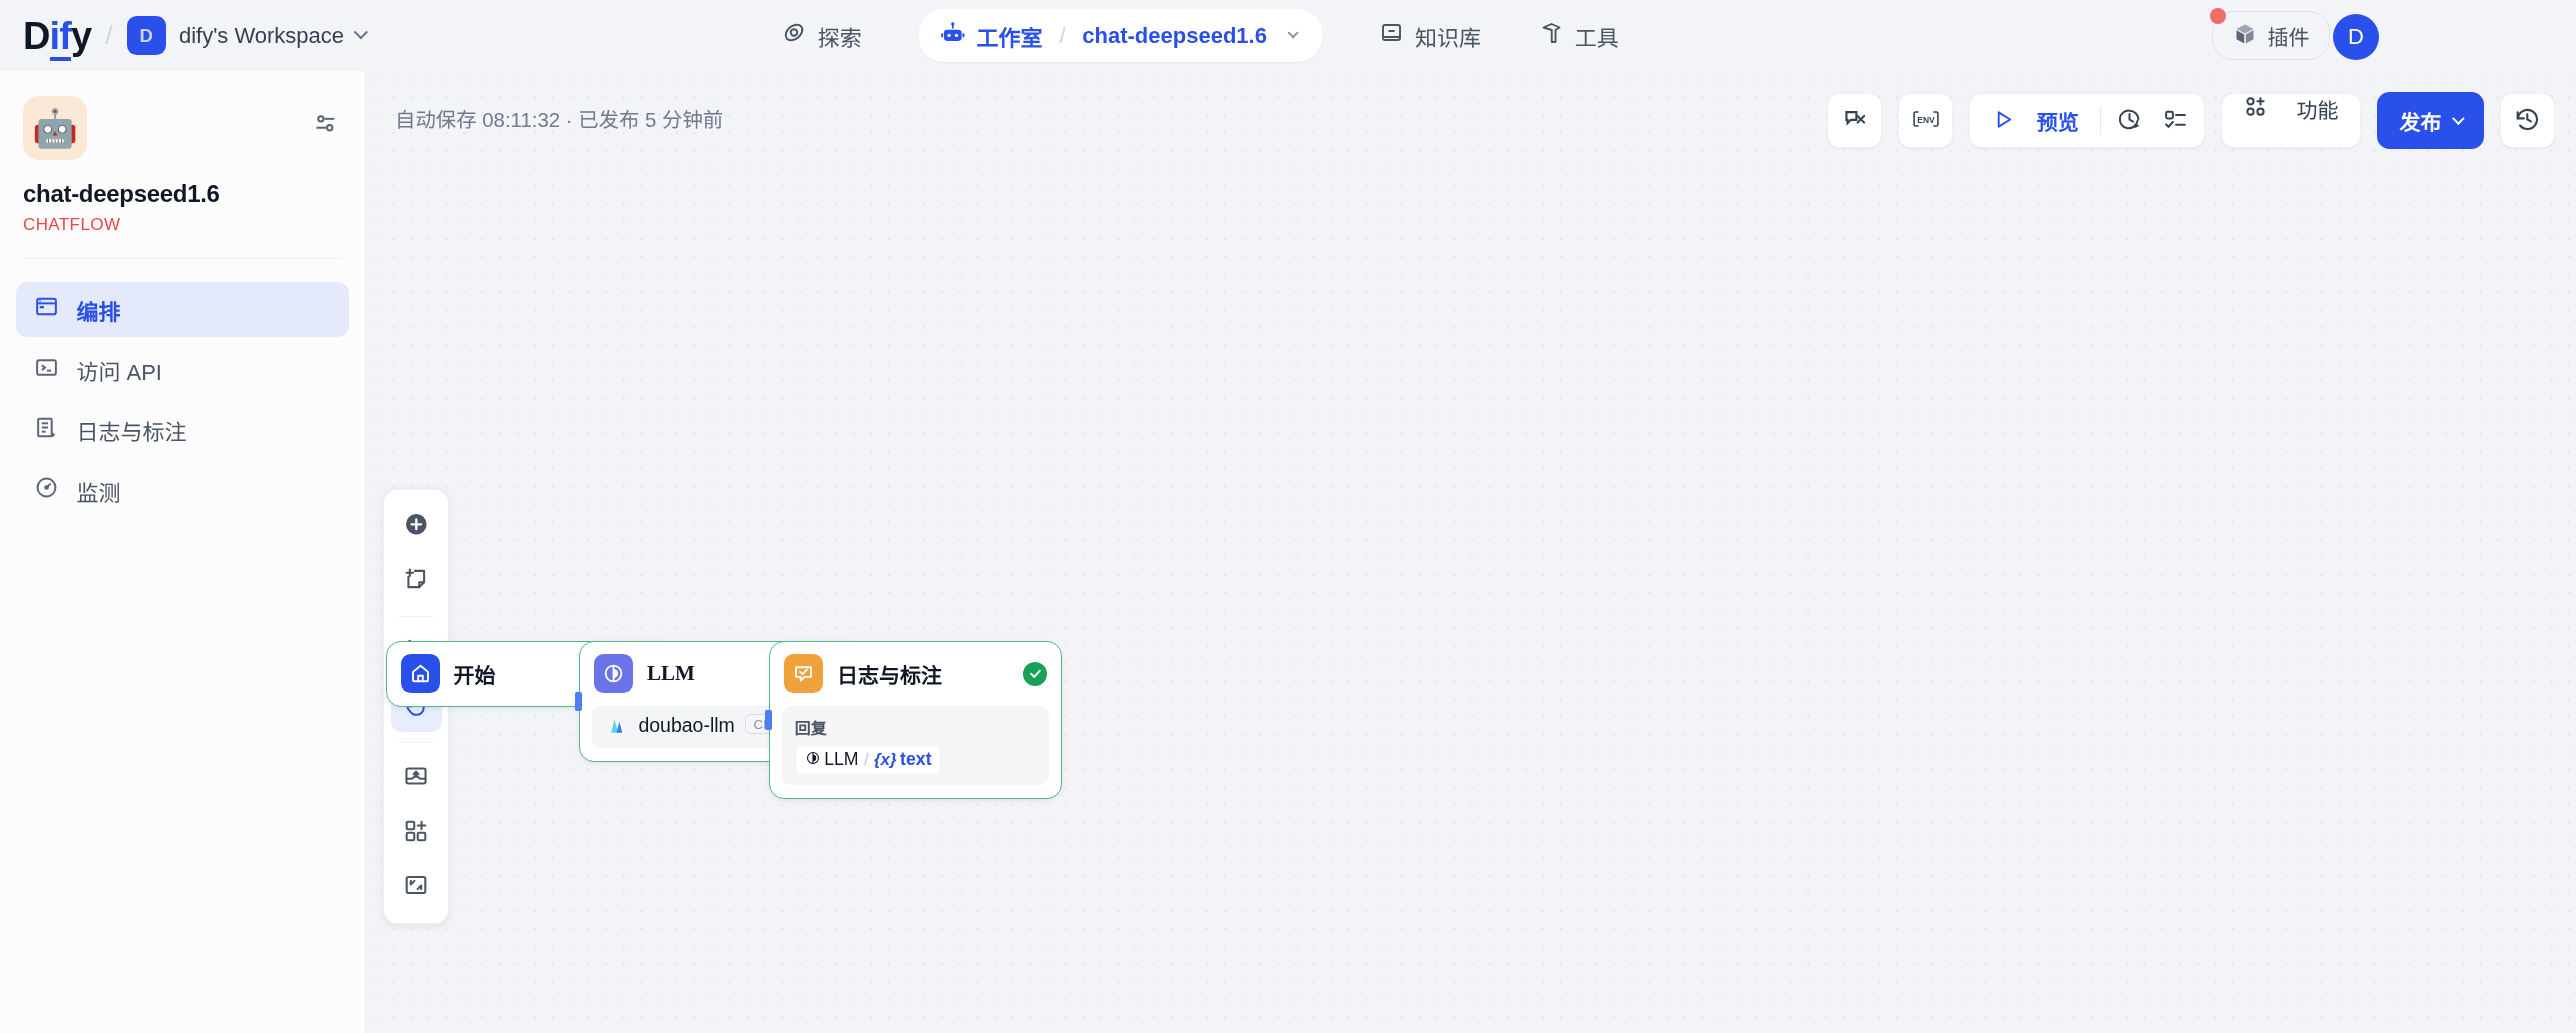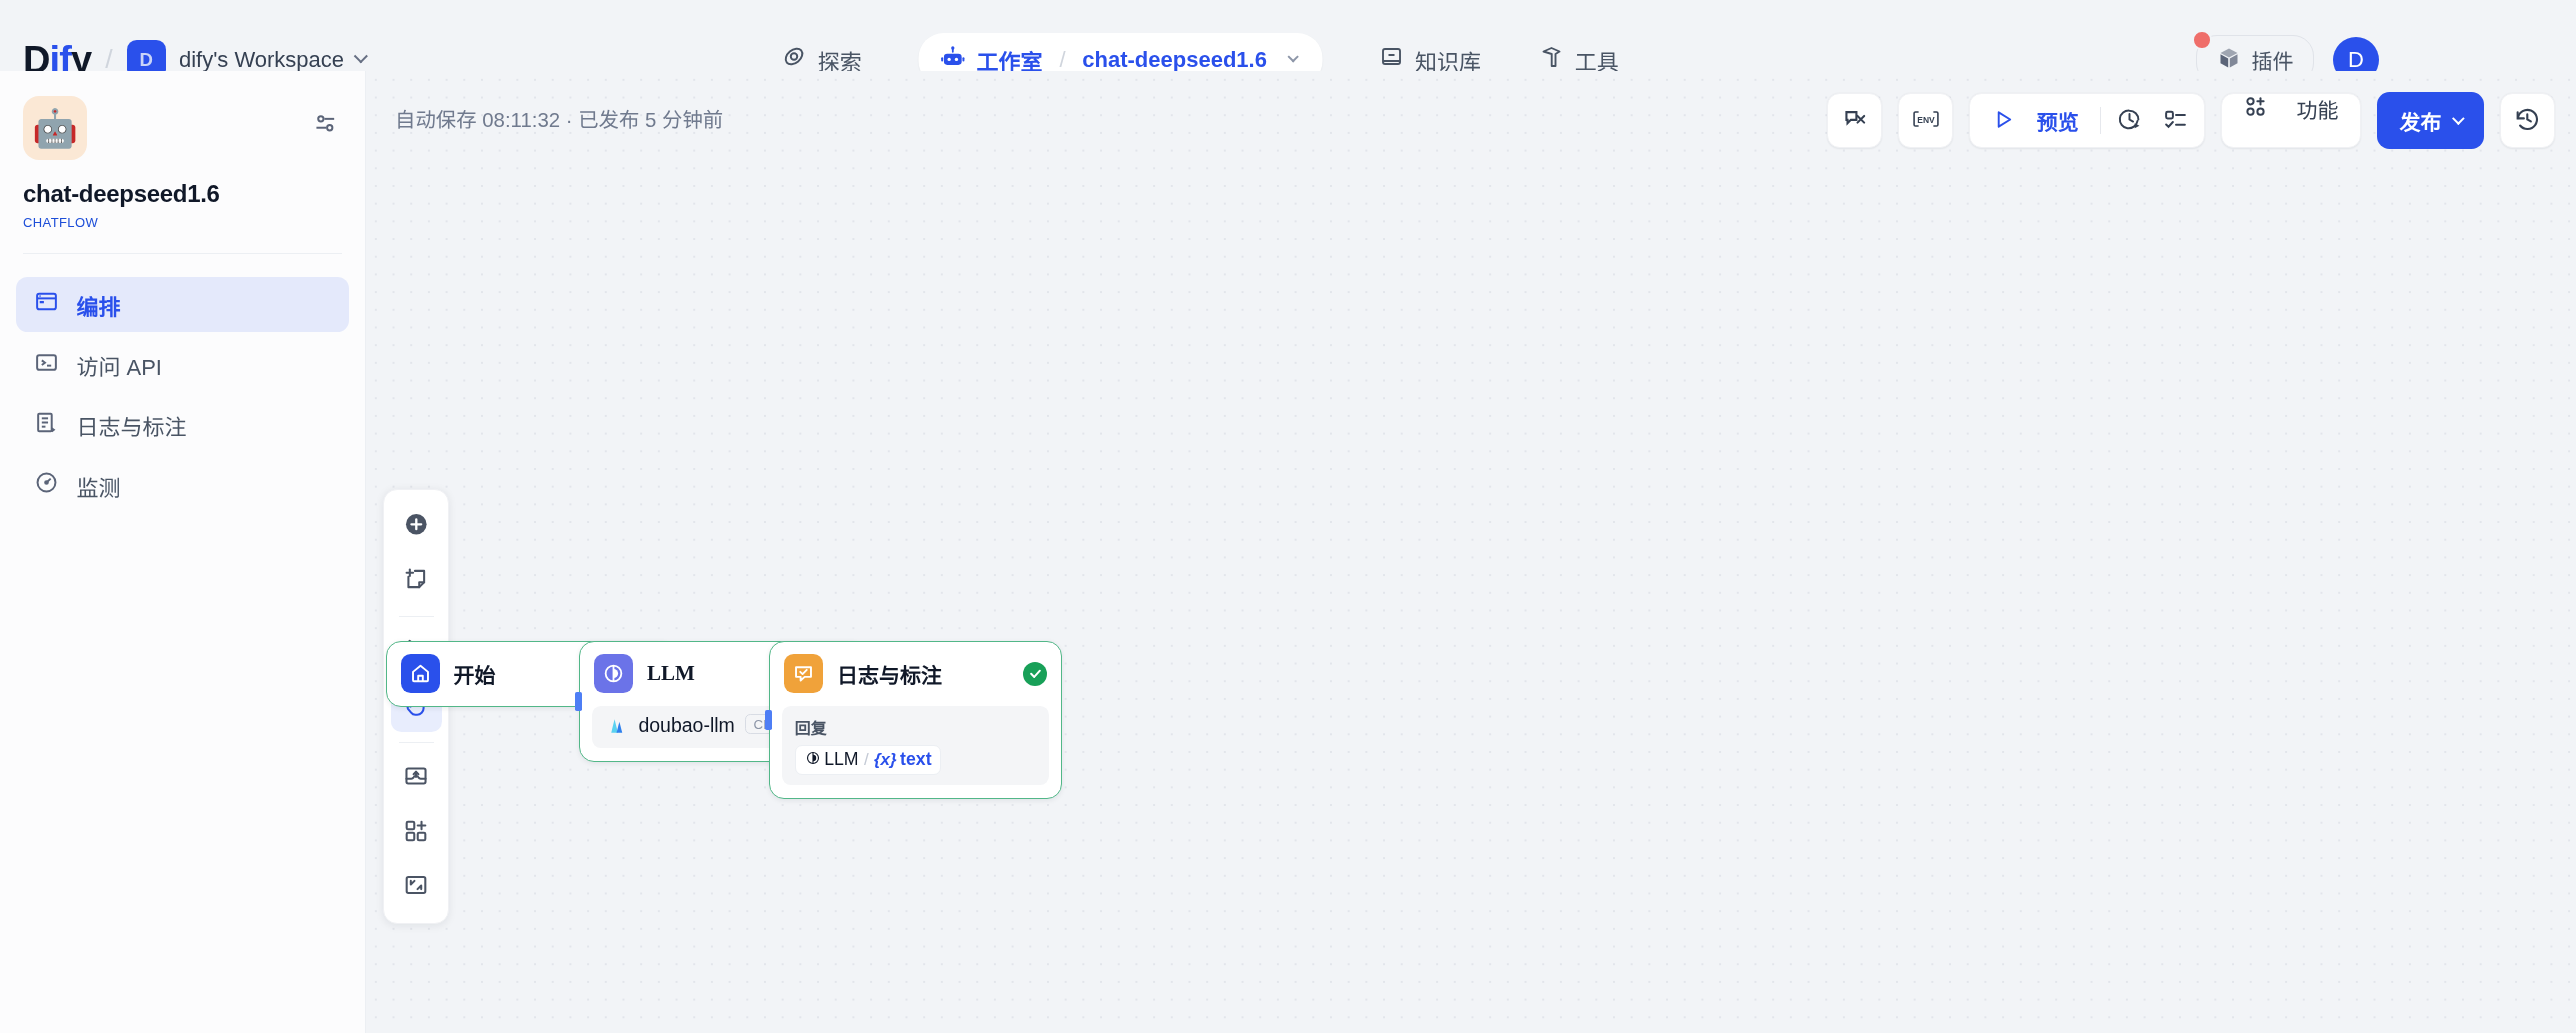--- a/index.html
+++ b/index.html
@@ -8,21 +8,21 @@
     width: 2576px; height: 1034px;
     font-family: "Liberation Sans", "DejaVu Sans", sans-serif;
     background: #f2f4f7; overflow: hidden;
   }
 
   
   .header {
     position: absolute; top: 0; left: 0;
     width: 2400px; height: 71px;
     background: #f2f4f7;
-    display: flex; align-items: center; margin-top: 24px;
+    display: flex; align-items: center;
   }
   .hdr-left { display: flex; align-items: center; padding-left: 23px; gap: 0; }
   .logo { font-size: 38px; font-weight: 700; letter-spacing: -0.9px; line-height: 1; }
   .logo .l-d { color: #101828; }
   .logo .l-if { color: #2a50eb; border-bottom: 4.4px solid #2a50eb; padding-bottom: 0.9px; }
   .logo .l-y { color: #101828; }
   .hdr-sep { color: #d0d5dd; font-size: 26.6px; font-weight: 300; margin: 0 14px; }
   .ws-badge {
     width: 39px; height: 39px; border-radius: 9.7px; background: #2a50eb;
     color: #c9d4f8; font-size: 18.6px; font-weight: 600;
@@ -53,21 +53,21 @@
   .pill-label { font-size: 22px; color: #2a50eb; font-weight: 600; white-space: nowrap; }
   .pill-slash { color: #d0d5dd; font-size: 22px; margin: 0 6.2px; }
   .pill-app { font-size: 22px; color: #2a50eb; font-weight: 700; white-space: nowrap; }
   .chev-sm {
     display: inline-block; width: 8px; height: 8px;
     border-right: 2.1px solid #8d96a8; border-bottom: 2.1px solid #8d96a8;
     transform: rotate(45deg) translate(-1.8px,-2.7px); margin-left: 10.6px;
   }
 
   .hdr-right {
-    position: absolute; right: 21px; display: flex; align-items: center; gap: 19px;
+    position: absolute; right: 21px; display: flex; align-items: flex-end; gap: 3px;
   }
   .plugin-btn {
     position: relative; display: flex; align-items: center; gap: 10.6px;
     background: transparent; border: 1.4px solid #e0e3e9;
     border-radius: 21px; padding: 8.9px 19.5px; cursor: pointer;
   }
   .plugin-btn .lbl { font-size: 21px; color: #495464; }
   .plugin-dot {
     position: absolute; top: -5.3px; left: -5.3px;
     width: 19.5px; height: 19.5px; border-radius: 50%;
@@ -87,21 +87,21 @@
   }
   .app-head { padding: 25px 23px 0 23px; position: relative; }
   .app-icon {
     width: 64px; height: 64px; border-radius: 16px; background: #fbe8d5;
     display: flex; align-items: center; justify-content: center; font-size: 37px;
   }
   .sb-settings {
     position: absolute; top: 39px; right: 26.6px; cursor: pointer;
   }
   .app-title { font-size: 24px; font-weight: 700; color: #101828; margin-top: 20.4px; letter-spacing: -0.3px; }
-  .app-type { font-size: 13px; color: #1d4ed8; margin-top: 7px; letter-spacing: 0.4px; }
+  .app-type { font-size: 17px; color: #ef4444; margin-top: 7px; letter-spacing: 0.4px; }
   .sb-divider { height: 0.9px; background: #eceff3; margin: 23px 23px 0 23px; }
   .sb-nav { padding: 23px 16px 0 16px; }
   .sb-item {
     display: flex; align-items: center; gap: 17.7px;
     height: 55px; padding: 0 17.7px; border-radius: 11.5px;
     font-size: 22px; color: #495464; cursor: pointer; margin-bottom: 5.3px;
   }
   .sb-item.active { background: #e4e9fb; color: #2a50eb; font-weight: 600; }
 
   

